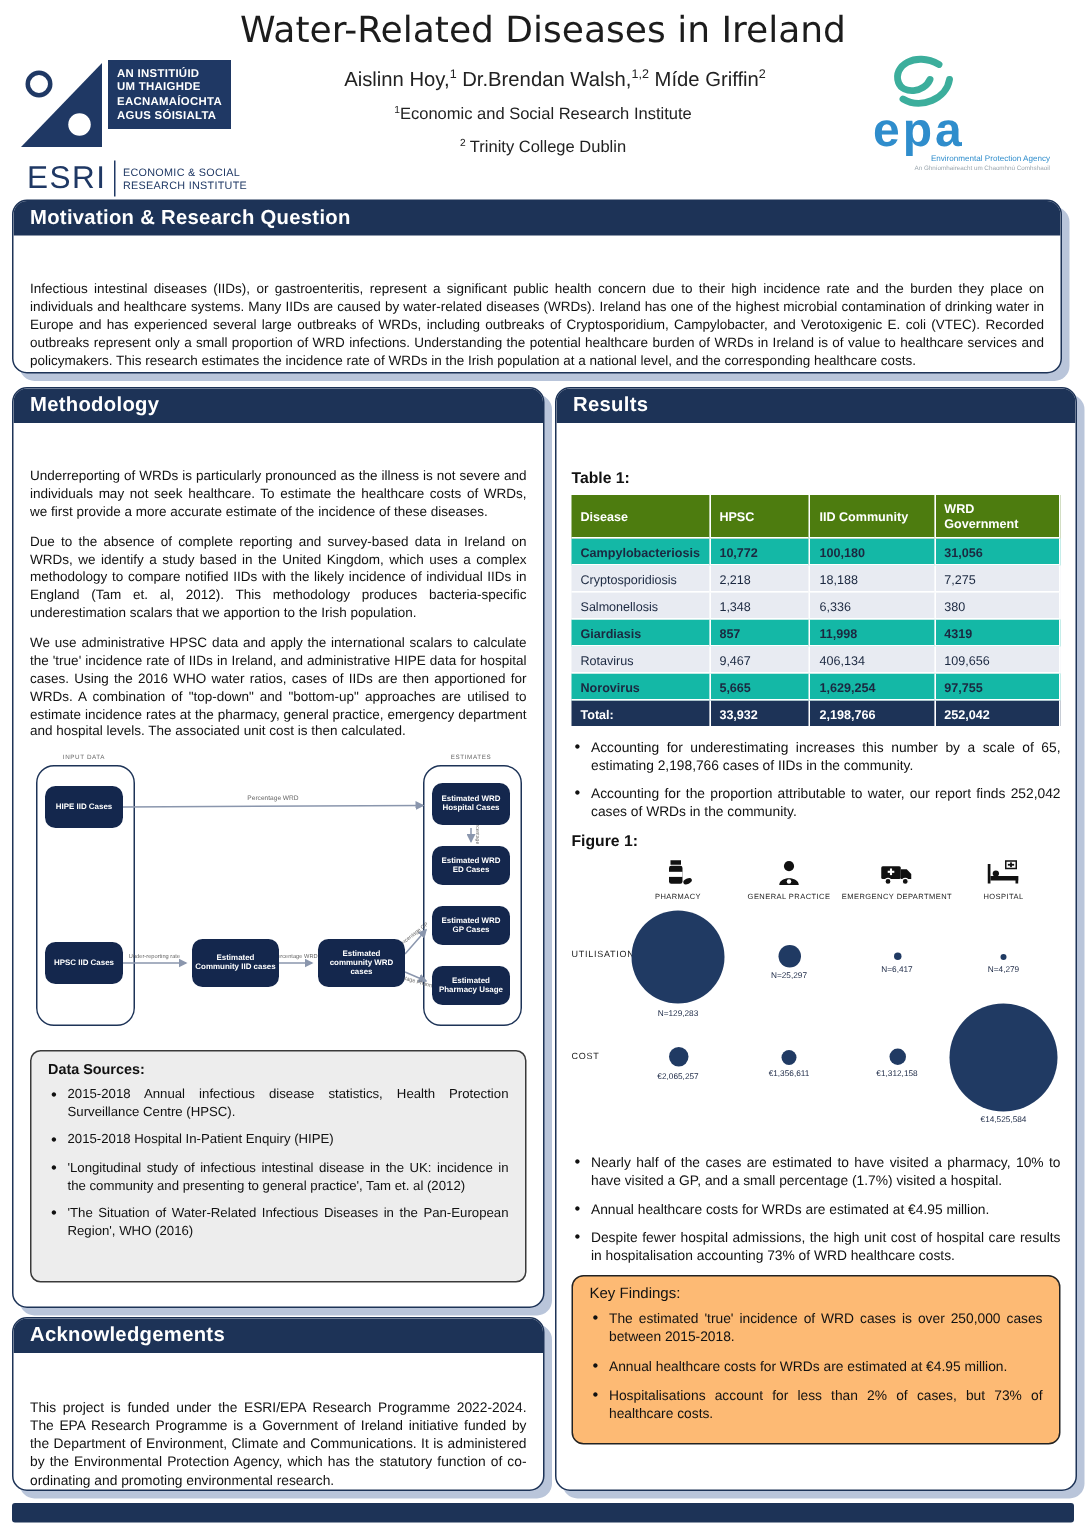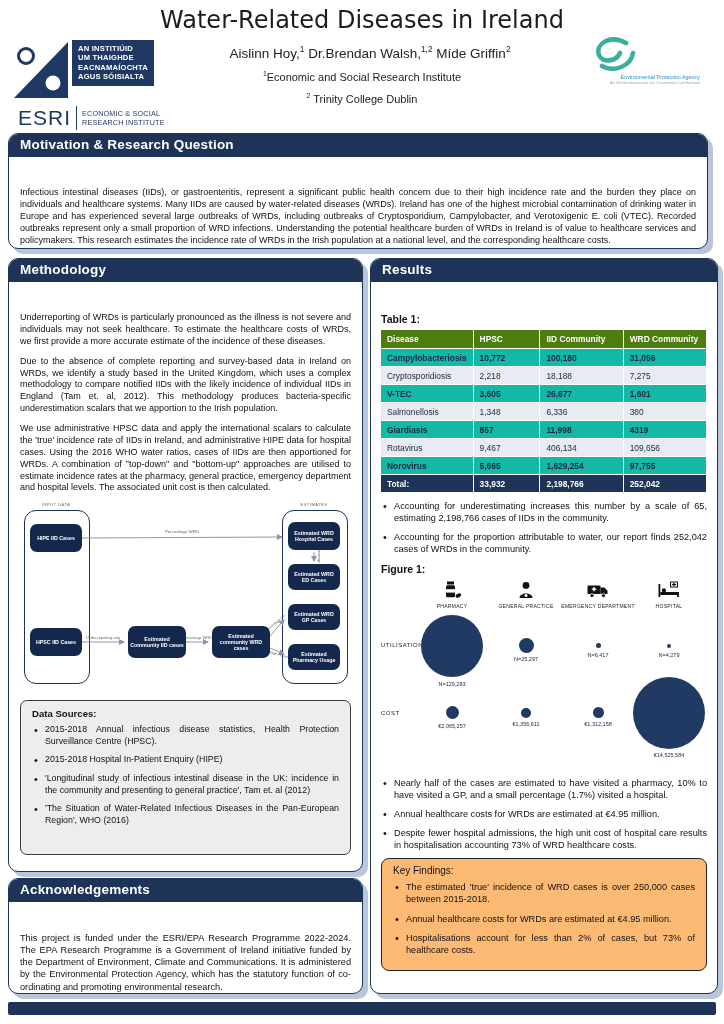--- a/index.html
+++ b/index.html
@@ -124,20 +124,21 @@
     </div>
   </div>
 
   <div class="epa">
     <span>
       <svg class="epa-swirl" width="56" height="36" viewBox="0 0 56 36">
         <path d="M36 7 C20 -2 5 8 9 19 C12 27 26 26 30 17" fill="none" stroke="#3CAE9C" stroke-width="4.6" stroke-linecap="round"></path>
         <path d="M12 30 C24 37 41 30 43 17" fill="none" stroke="#3CAE9C" stroke-width="4.6" stroke-linecap="round"></path>
       </svg>
     </span>
+    <div class="epa-acronym">epa</div>
     <div class="epa-line1">Environmental Protection Agency</div>
     <div class="epa-line2">An Ghníomhaireacht um Chaomhnú Comhshaoil</div>
   </div>
 
   <div class="panel" style="left:8px; top:133px; width:698px; height:114px;">
     <div class="panel-hd">Motivation &amp; Research Question</div>
     <div class="panel-bd jtext">Infectious intestinal diseases (IIDs), or gastroenteritis, represent a significant public health concern due to their high incidence rate and the burden they place on individuals and healthcare systems. Many IIDs are caused by water-related diseases (WRDs). Ireland has one of the highest microbial contamination of drinking water in Europe and has experienced several large outbreaks of WRDs, including outbreaks of Cryptosporidium, Campylobacter, and Verotoxigenic E. coli (VTEC). Recorded outbreaks represent only a small proportion of WRD infections. Understanding the potential healthcare burden of WRDs in Ireland is of value to healthcare services and policymakers. This research estimates the incidence rate of WRDs in the Irish population at a national level, and the corresponding healthcare costs.</div>
   </div>
 
   <div class="panel" style="left:8px; top:258px; width:353px; height:612px;">
@@ -197,41 +198,35 @@
     <div class="panel-hd">Results</div>
     <div class="panel-bd" style="padding:5px 10px;">
       <div class="caption">Table 1:</div>
 
       <table>
         <thead>
           <tr>
             <th style="width:27%;">Disease</th>
             <th style="width:21%;">HPSC</th>
             <th style="width:26%;">IID Community</th>
-            <th style="width:26%;">WRD Community</th>
+            <th style="width:26%;">WRD Government</th>
           </tr>
         </thead>
         <tbody>
           <tr class="alt1">
               <td>Campylobacteriosis</td>
               <td>10,772</td>
               <td>100,180</td>
               <td>31,056</td>
             </tr>
           <tr class="alt2">
               <td>Cryptosporidiosis</td>
               <td>2,218</td>
               <td>18,188</td>
               <td>7,275</td>
-            </tr>
-          <tr class="alt1">
-              <td>V-TEC</td>
-              <td>3,605</td>
-              <td>26,677</td>
-              <td>1,601</td>
             </tr>
           <tr class="alt2">
               <td>Salmonellosis</td>
               <td>1,348</td>
               <td>6,336</td>
               <td>380</td>
             </tr>
           <tr class="alt1">
               <td>Giardiasis</td>
               <td>857</td>

